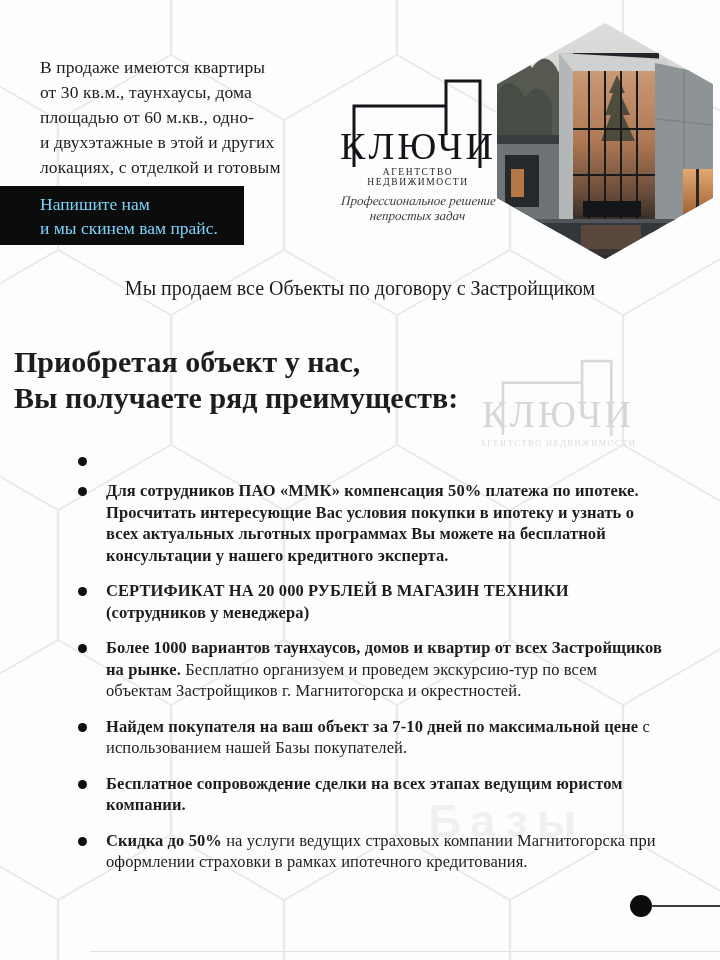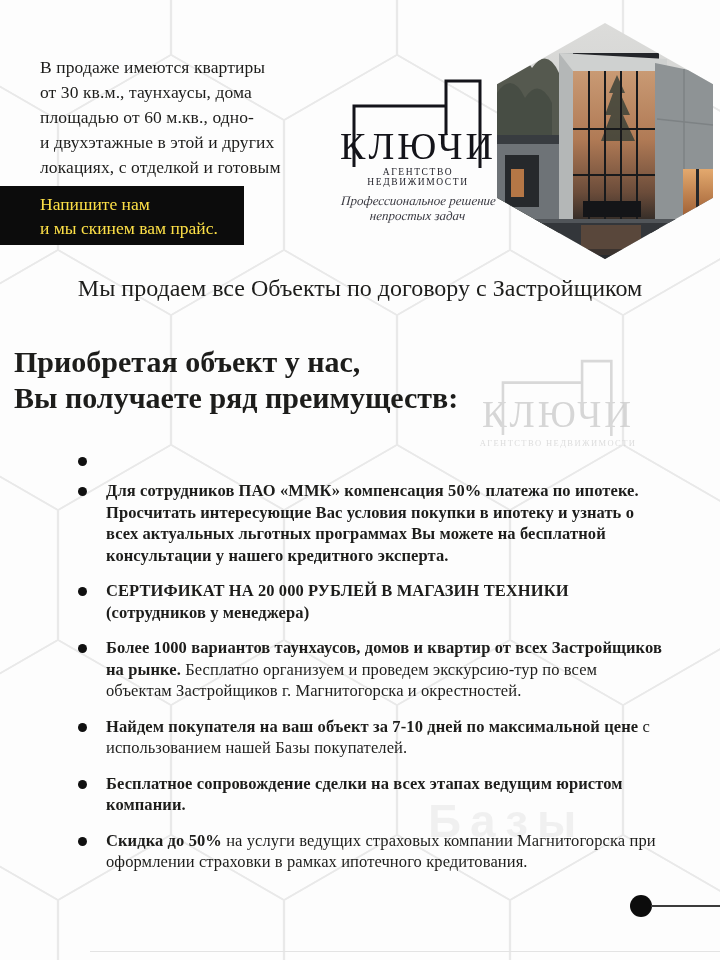--- a/index.html
+++ b/index.html
@@ -11,21 +11,21 @@
   }
   .hex-pattern { position:absolute; left:0; top:0; width:720px; height:960px; pointer-events:none; }
 
   
   .intro {
     position:absolute; left:40px; top:55px; width:290px;
     font-size:17.5px; line-height:25px; white-space:pre-line; letter-spacing:.1px;
   }
   .cta-box {
     position:absolute; left:0; top:186px; width:244px; height:59px;
-    background:#0c0c0c; color:#fde047; display:flex; flex-direction:column; justify-content:center;
+    background:#0c0c0c; color:#7dd3fc; display:flex; flex-direction:column; justify-content:center;
     padding-left:40px; font-size:17.5px; line-height:24px; white-space:pre-line;
   }
 
   
   .logo { position:absolute; left:333px; top:70px; width:170px; text-align:center; }
   .logo-key { position:absolute; left:12px; top:5px; }
   .logo-name {
     position:relative; margin-top:58px; font-size:38px; font-weight:400;
     letter-spacing:3px; line-height:36px; color:#14141a;
   }
@@ -38,21 +38,21 @@
   
   .hex-photo {
     position:absolute; left:497px; top:23px; width:216px; height:236px;
     clip-path:polygon(50% 0%, 100% 26%, 100% 74%, 50% 100%, 0% 74%, 0% 26%);
   }
   .hex-photo svg { display:block; }
 
   
   .headline {
     position:absolute; left:0; top:276px; width:720px; text-align:center;
-    font-size:24px; line-height:25px;
+    font-size:20px; line-height:25px;
   }
   .headline .bold { font-weight:700; }
   .big-title {
     position:absolute; left:14px; top:344px; width:720px; text-align:left;
     font-size:30px; font-weight:700; line-height:36px; z-index:2;
   }
 
   
   .wm-logo { position:absolute; left:468px; top:356px; width:180px; text-align:center;
              color:#c6c6c6; opacity:.7; z-index:1; }

